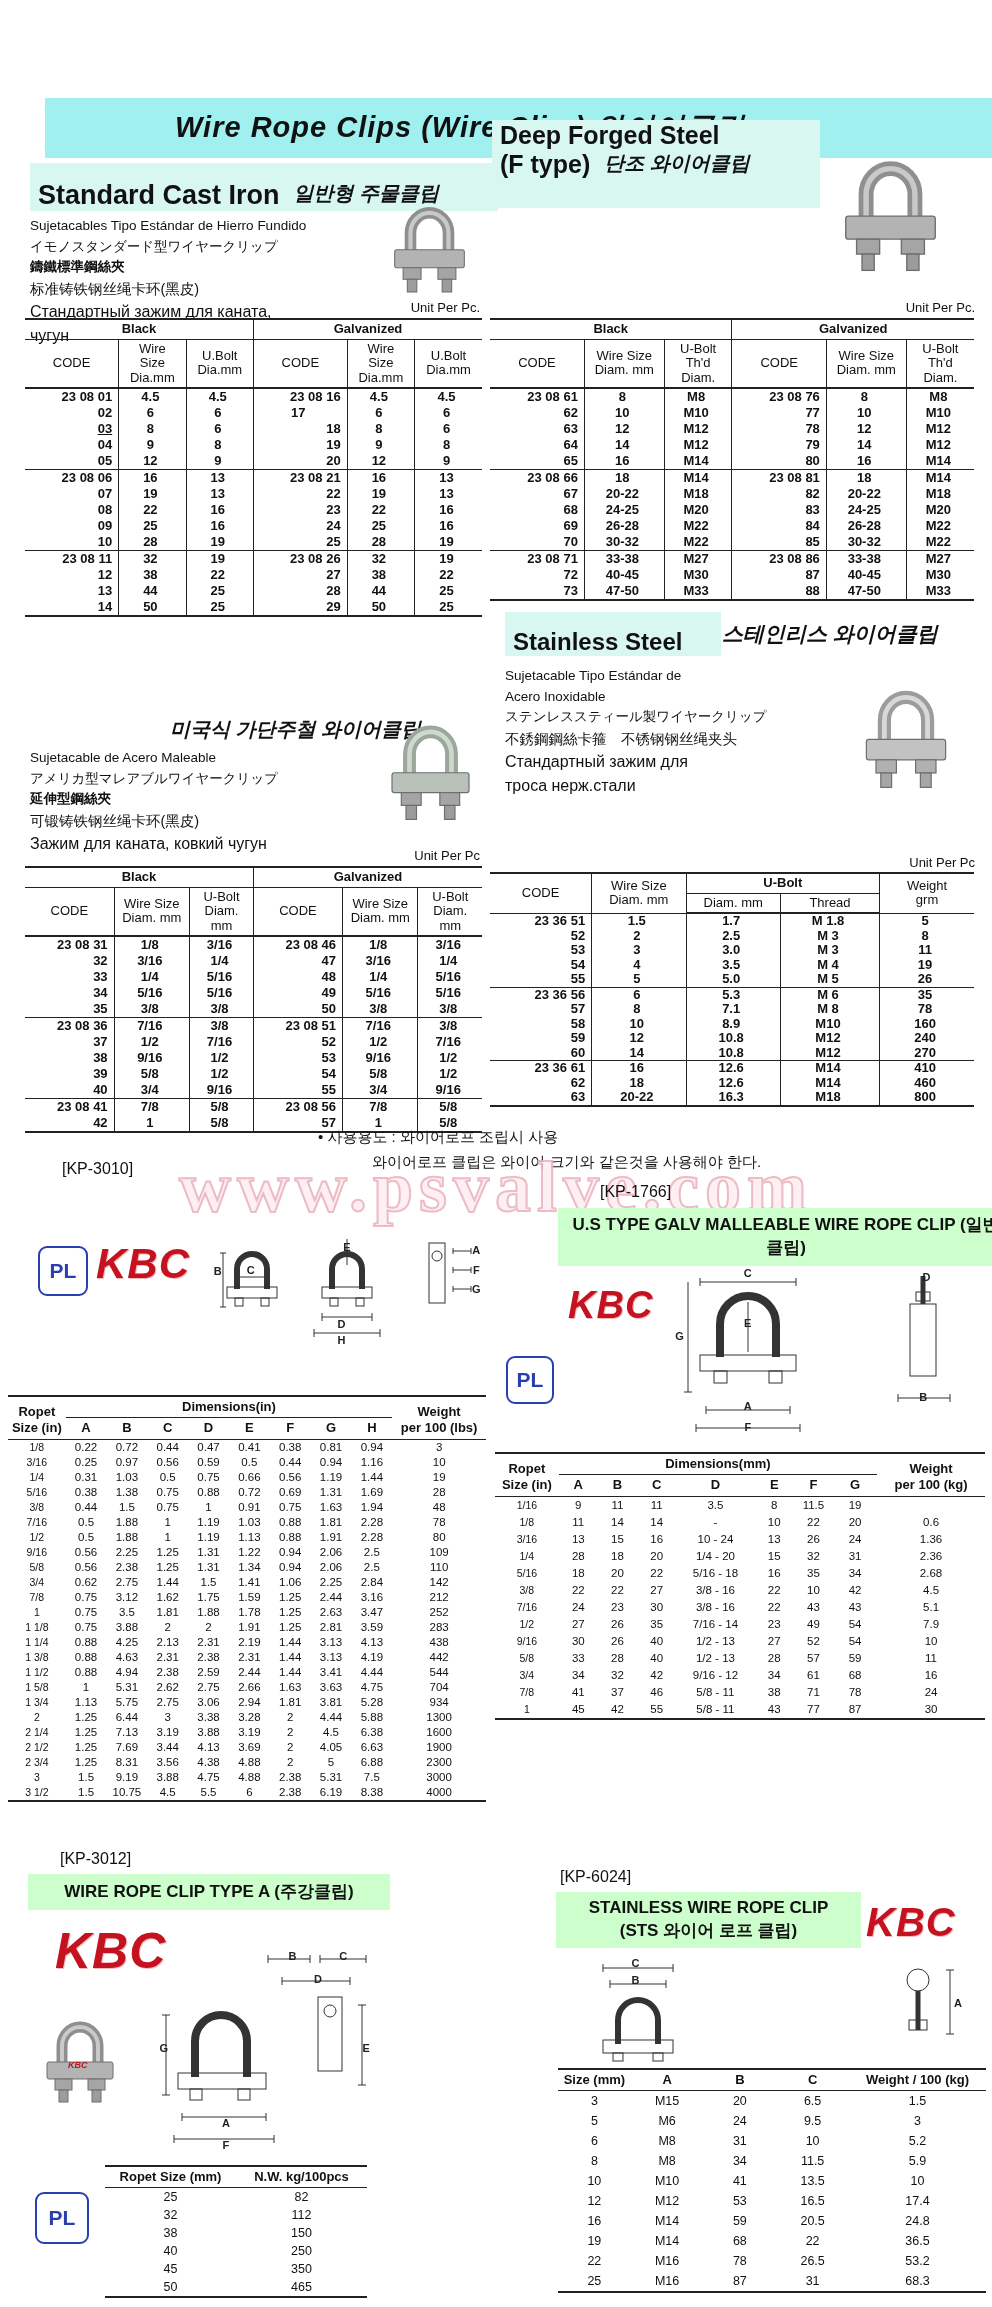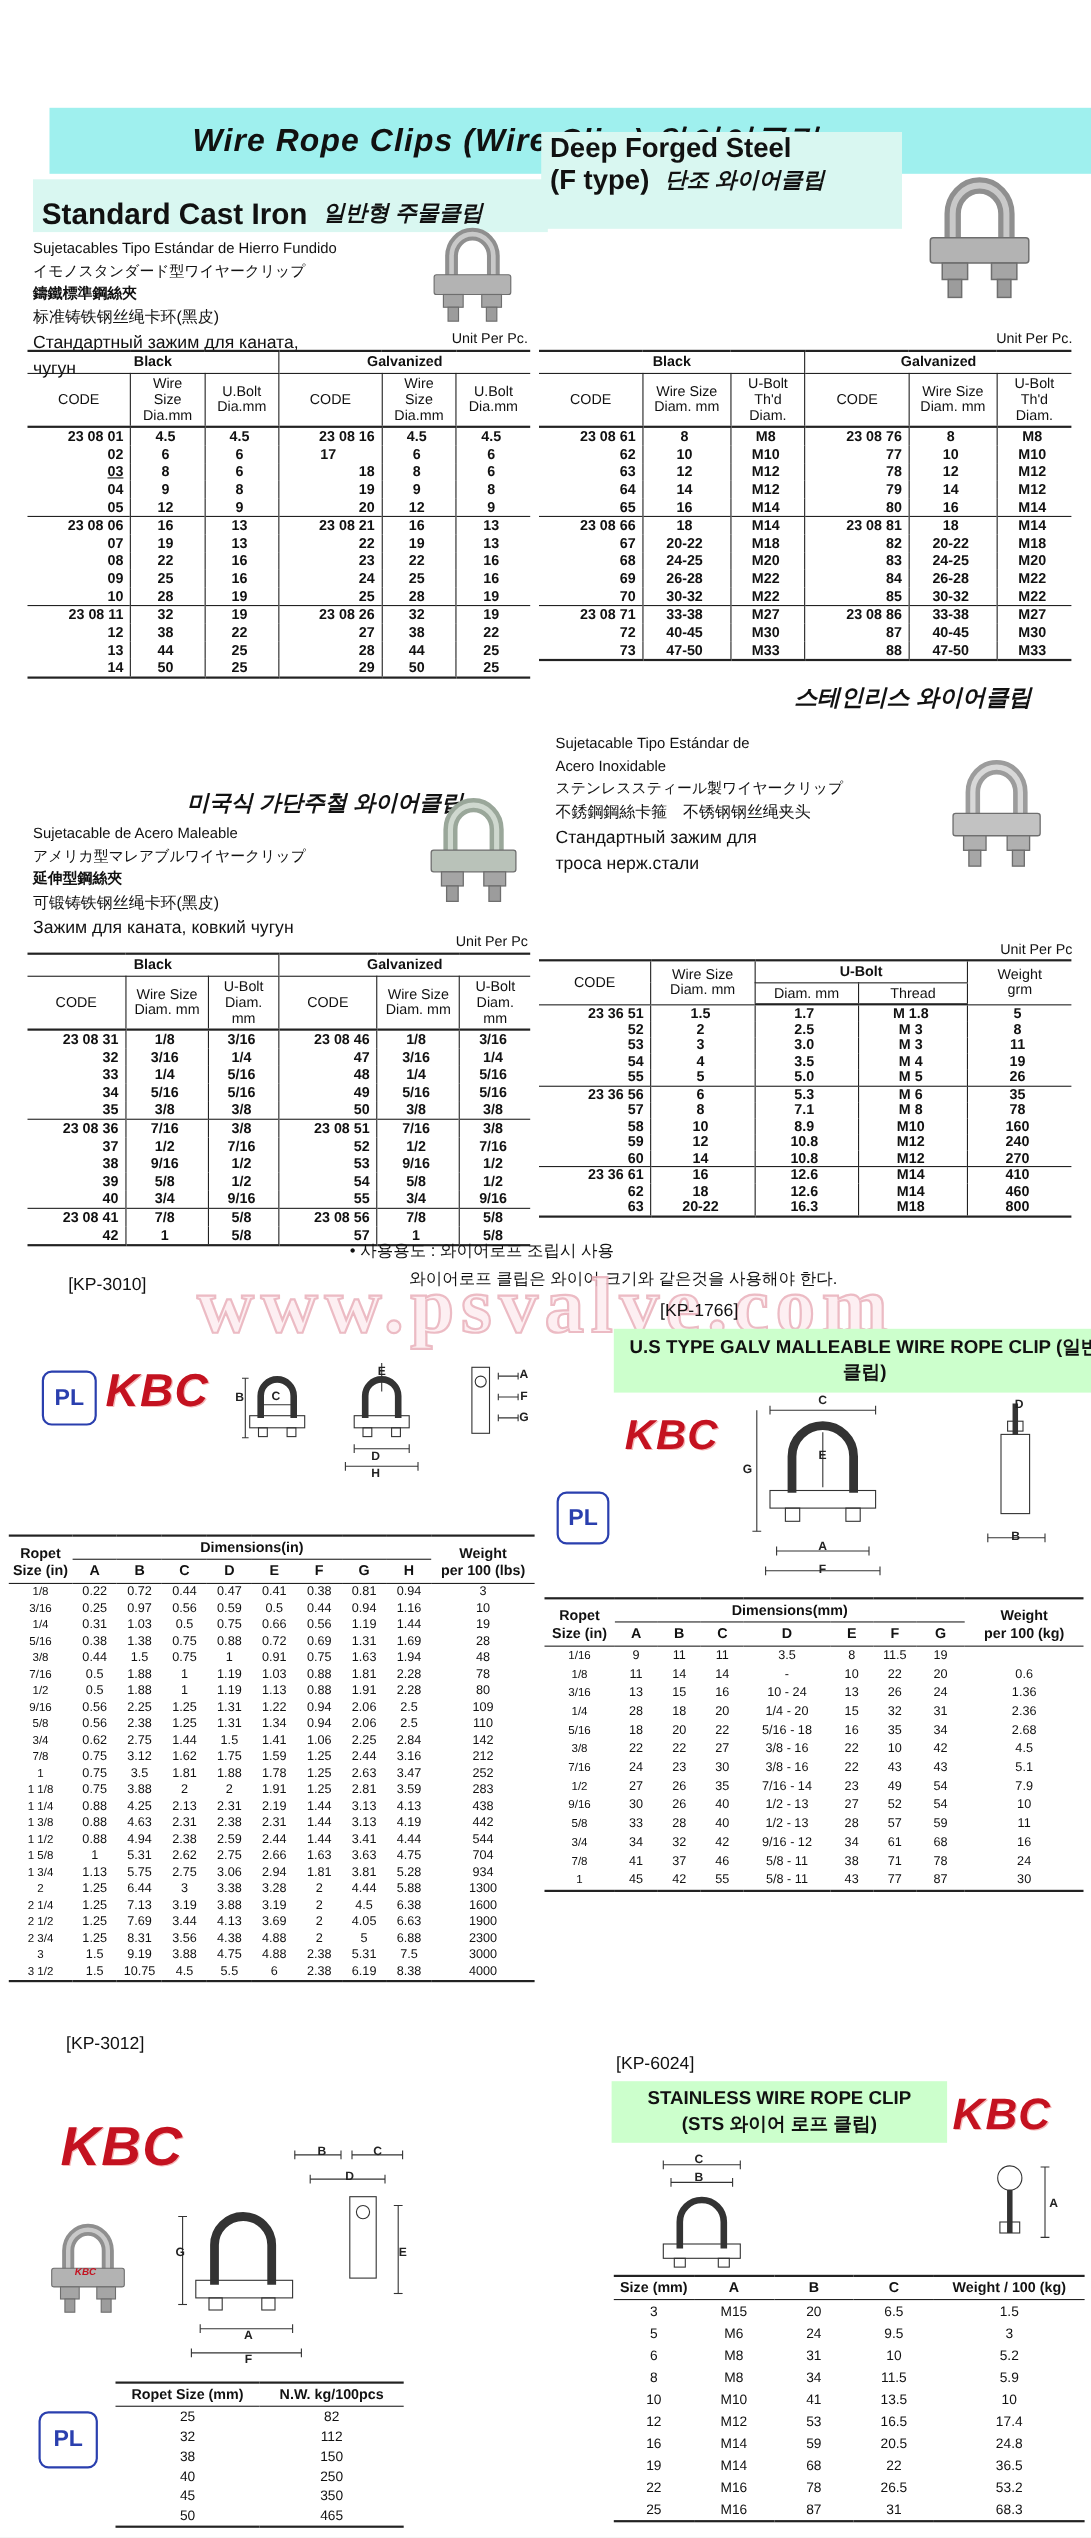--- a/index.html
+++ b/index.html
@@ -541,20 +541,23 @@
             <td style="text-align: center;">1</td>
             <td style="text-align: center;">5/8</td>
             <td style="text-align: right;">57</td>
             <td style="text-align: center;">1</td>
             <td style="text-align: center;">5/8</td>
           </tr>
         </tbody>
       </table>
     </div>
 
+  <div class="abs sec-title" style="left:505px;top:612px;width:200px;height:40px">
+    <span class="t-en" style="font-size:24px">Stainless Steel</span>
+  </div>
   <div class="abs t-ko" style="left:722px;top:620px;font-size:21px">스테인리스 와이어클립</div>
   <div class="abs subs" style="left:505px;top:666px;width:330px">
     <div class="sub-es">Sujetacable Tipo Estándar de</div>
     <div class="sub-es">Acero Inoxidable</div>
     <div class="sub-ja">ステンレススティール製ワイヤークリップ</div>
     <div class="sub-zh">不銹鋼鋼絲卡箍　不锈钢钢丝绳夹头</div>
     <div class="sub-ru">Стандартный зажим для</div>
     <div class="sub-ru">троса нерж.стали</div>
   </div>
   <div class="abs photo" style="left:852px;top:660px;width:108px;height:148px">
@@ -1388,20 +1391,21 @@
             <td>M16</td>
             <td>87</td>
             <td>31</td>
             <td>68.3</td>
           </tr>
         </tbody>
       </table>
     </div>
 
   <div class="abs kp-tag" style="left:60px;top:1850px">[KP-3012]</div>
+  <div class="abs green-banner" style="left:28px;top:1874px;width:362px;height:36px">WIRE ROPE CLIP TYPE A (주강클립)</div>
   <div class="abs kbc" style="left:55px;top:1922px;font-size:50px">KBC</div>
   <div class="abs photo" style="left:30px;top:2000px;width:100px;height:115px">
     <svg viewBox="0 0 90 115">
       <path d="M27 66 V46 a18 19 0 0 1 36 0 V66" fill="none" stroke="#8f8f8f" stroke-width="11"></path>
       <path d="M27 66 V46 a18 19 0 0 1 36 0 V66" fill="none" stroke="#c9c9c9" stroke-width="4"></path>
       <rect x="12" y="62" width="66" height="17" rx="2" fill="#b3b3b3" stroke="#6e6e6e"></rect>
       <rect x="20" y="79" width="17" height="11" fill="#a5a5a5" stroke="#6e6e6e"></rect>
       <rect x="53" y="79" width="17" height="11" fill="#a5a5a5" stroke="#6e6e6e"></rect>
       <rect x="24" y="90" width="9" height="12" fill="#9c9c9c" stroke="#6e6e6e"></rect>
       <rect x="57" y="90" width="9" height="12" fill="#9c9c9c" stroke="#6e6e6e"></rect>

